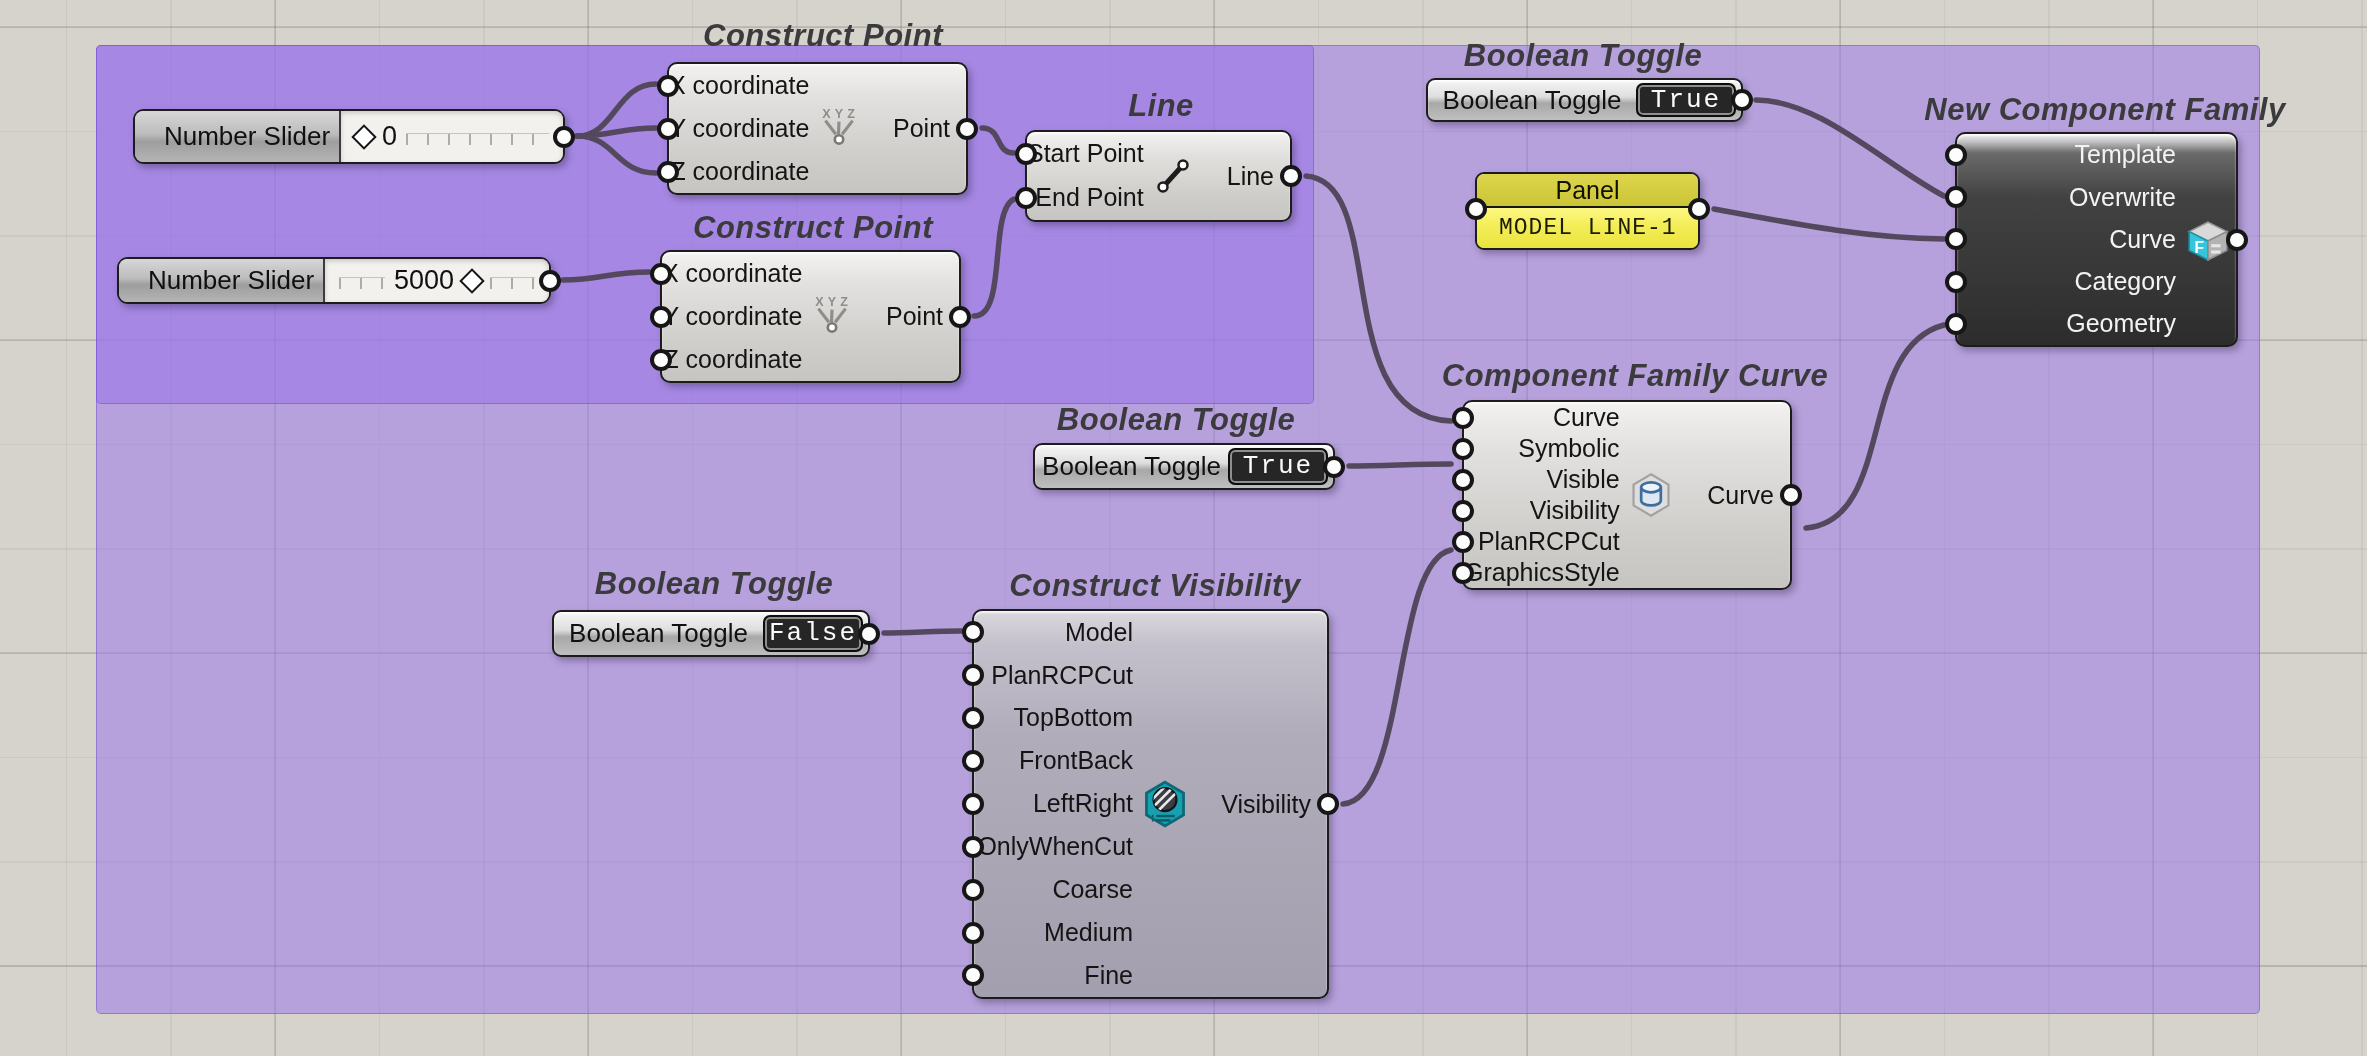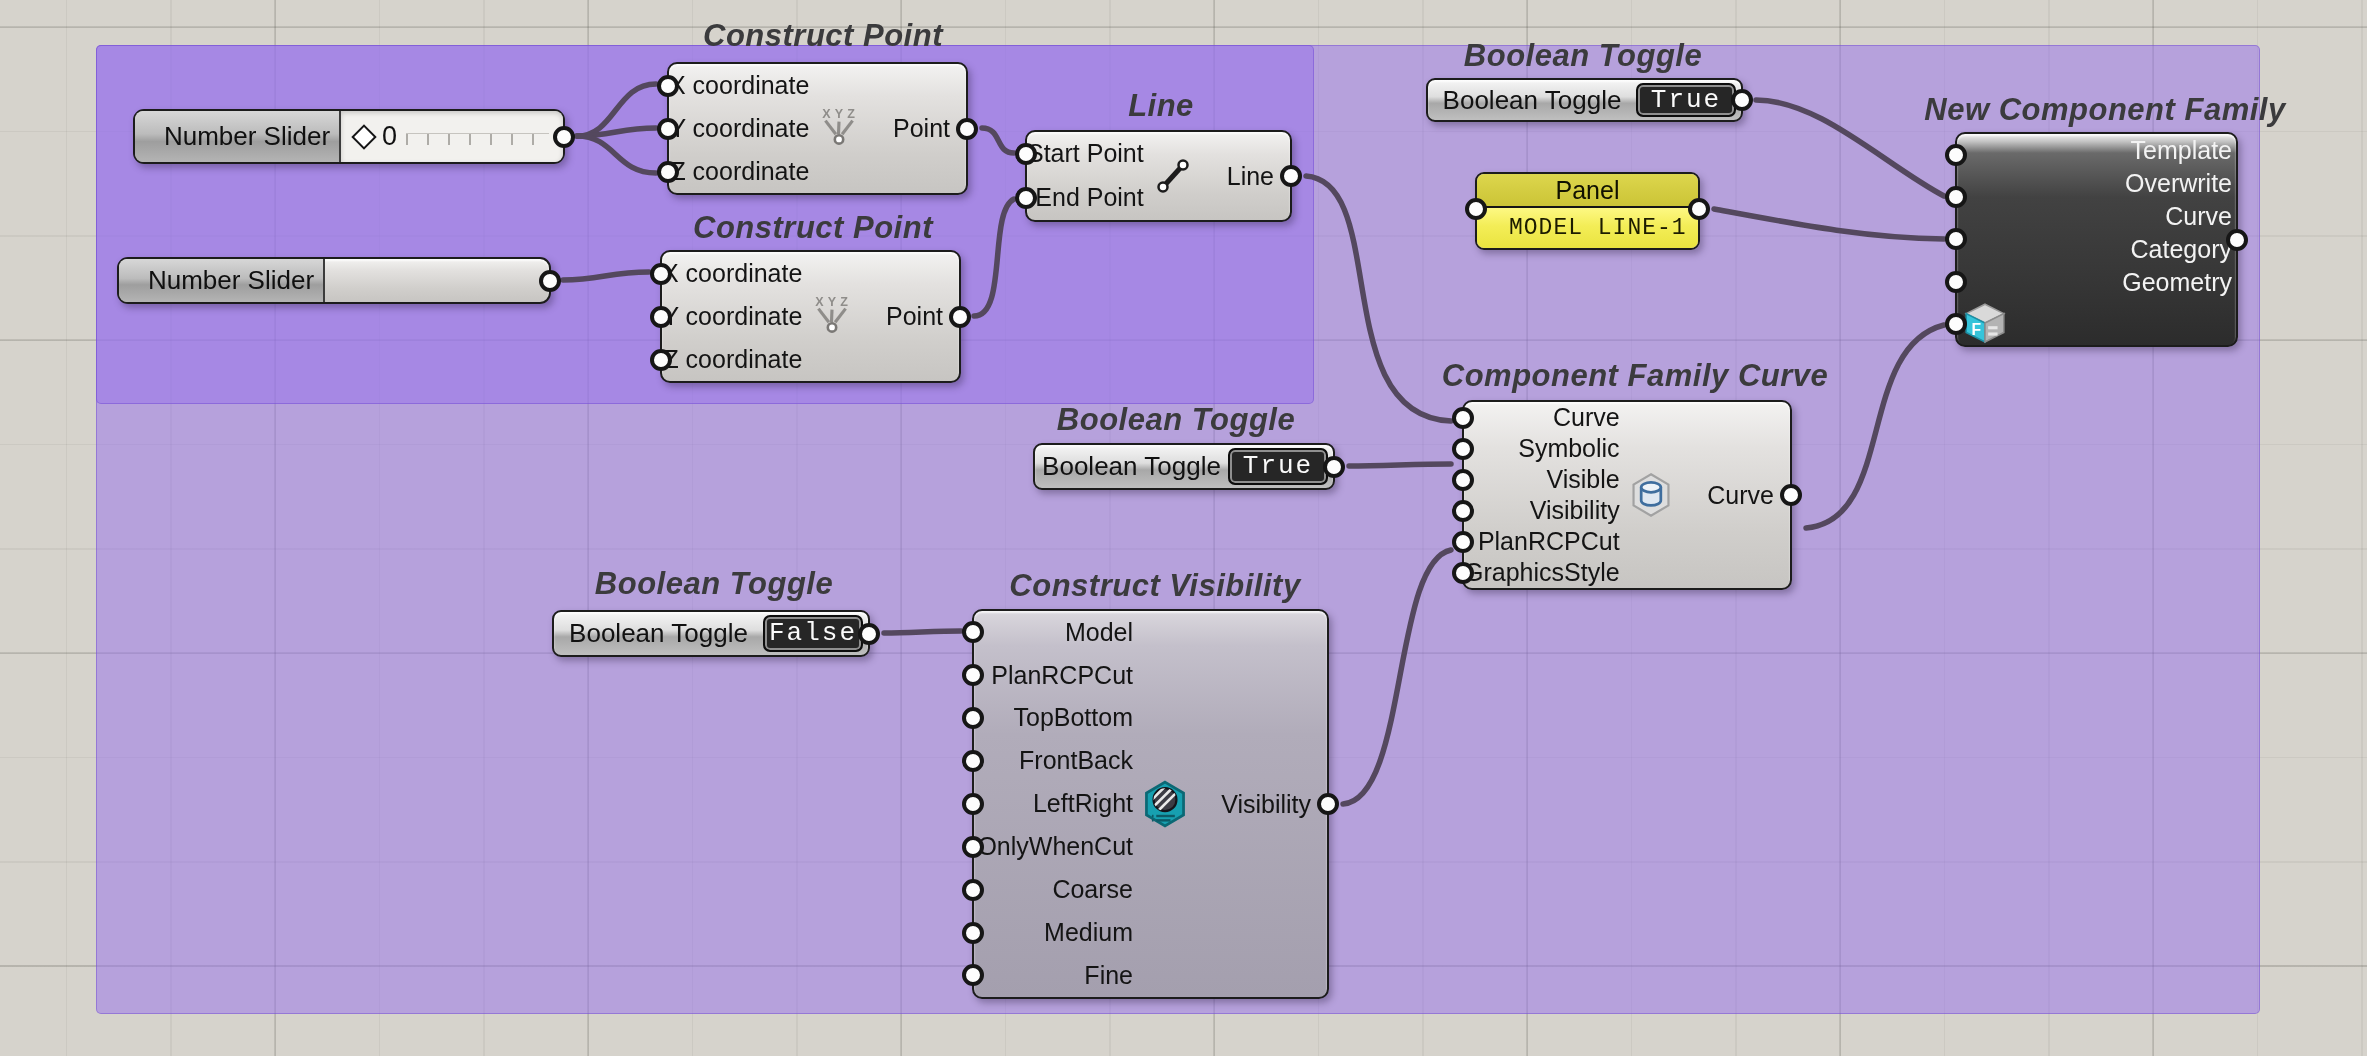--- a/index.html
+++ b/index.html
@@ -15,21 +15,21 @@
   }
   .group{position:absolute;background:rgba(150,112,235,0.50);border:1px solid rgba(108,72,208,0.45);border-radius:5px;}
   .wires{position:absolute;left:0;top:0;z-index:2;}
   .wires path{stroke:#54485e;stroke-width:5.5;fill:none;stroke-linecap:round;}
   .gtitle{position:absolute;z-index:3;transform:translateX(-50%);white-space:nowrap;
     font-style:italic;font-weight:600;font-size:31px;color:#3b3b3d;letter-spacing:0.5px;}
   .node{position:absolute;z-index:4;box-sizing:border-box;border:2.5px solid #1c1c1c;border-radius:10px;
     background:linear-gradient(180deg,#f3f2f1 0%,#e3e1df 25%,#d0cecb 70%,#c7c5c2 100%);
     box-shadow:3px 4px 7px rgba(40,30,60,0.35), inset 0 2px 2px rgba(255,255,255,0.75);
     display:flex;align-items:stretch;color:#141414;font-size:25px;}
-  .node.dark{background:linear-gradient(180deg,#f2f2f2 0%,#c4c4c4 3.5%,#6a6a6a 9%,#424242 30%,#363636 70%,#2c2c2c 100%);color:#f3f3f3;flex-direction:column;}
+  .node.dark{background:linear-gradient(180deg,#f2f2f2 0%,#c4c4c4 3.5%,#6a6a6a 9%,#424242 30%,#363636 70%,#2c2c2c 100%);color:#f3f3f3;}
   .node.mauve{background:linear-gradient(180deg,#dad7dd 0%,#c4c0cb 9%,#b1acba 32%,#a49fae 100%);}
   .in-col{flex:1;display:flex;flex-direction:column;justify-content:space-around;text-align:right;padding-right:4px;}
   .in-label{white-space:nowrap;line-height:1.1;}
   .icon-col{width:56px;display:flex;align-items:center;justify-content:center;}
   .out-col{display:flex;align-items:center;justify-content:flex-end;padding-right:16px;white-space:nowrap;}
   .nubs-in{position:absolute;left:-12px;top:0;height:100%;display:flex;flex-direction:column;justify-content:space-around;z-index:5;}
   .nub{width:22px;height:22px;border-radius:50%;background:#fdfdfd;border:4px solid #161616;box-sizing:border-box;}
   .nub-out{position:absolute;right:-12px;top:50%;margin-top:-11px;z-index:5;}
   .nub-abs{position:absolute;z-index:5;}
   
@@ -49,21 +49,21 @@
   .diamond{width:14px;height:14px;background:#fff;border:2.5px solid #151515;transform:rotate(45deg);flex:0 0 auto;}
   .slider-value{font-size:27px;color:#101010;}
   .ticks{height:11px;align-self:center;margin-top:4px;border-top:1.5px solid #c6c4bf;
     background:repeating-linear-gradient(90deg,#aeaca7 0 2px,transparent 2px 21px);}
   .ticks.grow{flex:1;}
   .ticks.fixed{flex:0 0 46px;}
   
   .panel{flex-direction:column;border-radius:9px;padding:0;background:none;}
   .panel-title{height:32px;display:flex;align-items:center;justify-content:center;font-size:25px;color:#101000;
     background:linear-gradient(180deg,#ddd64d 0%,#cbc436 100%);border-bottom:2.5px solid #151515;border-radius:7px 7px 0 0;}
-  .panel-content{flex:1;display:flex;align-items:center;padding-left:32px;
+  .panel-content{flex:1;display:flex;align-items:center;padding-left:22px;
     font-family:"Liberation Mono",monospace;font-size:23px;letter-spacing:1px;color:#1c1c00;
     background:linear-gradient(180deg,#fdf883 0%,#f3ed57 45%,#eae43f 100%);border-radius:0 0 7px 7px;}
 </style>
 </head>
 <body>
 
 <div class="canvas">
 
   <div class="group" style="left:96px;top:45px;width:2162px;height:967px"></div>
   <div class="group" style="left:96px;top:45px;width:1216px;height:357px"></div>
@@ -99,20 +99,26 @@
     <div class="slider-track">
       <span class="diamond"></span>
       <span class="slider-value">0</span>
       <div class="ticks grow"></div>
     </div>
     <div class="nub nub-out"></div>
   </div>
 
   <div class="node slider" style="left:117px;top:257px;width:434px;height:47px">
     <div class="slider-label">Number Slider</div>
+    <div class="slider-track">
+      <div class="ticks fixed"></div>
+      <span class="slider-value">5000</span>
+      <span class="diamond"></span>
+      <div class="ticks grow"></div>
+    </div>
     <div class="nub nub-out"></div>
   </div>
 
   <div class="node" style="left:667px;top:62px;width:301px;height:133px">
     <div class="nubs-in">
       <div class="nub"></div>
       <div class="nub"></div>
       <div class="nub"></div>
     </div>
     <div class="in-col">

